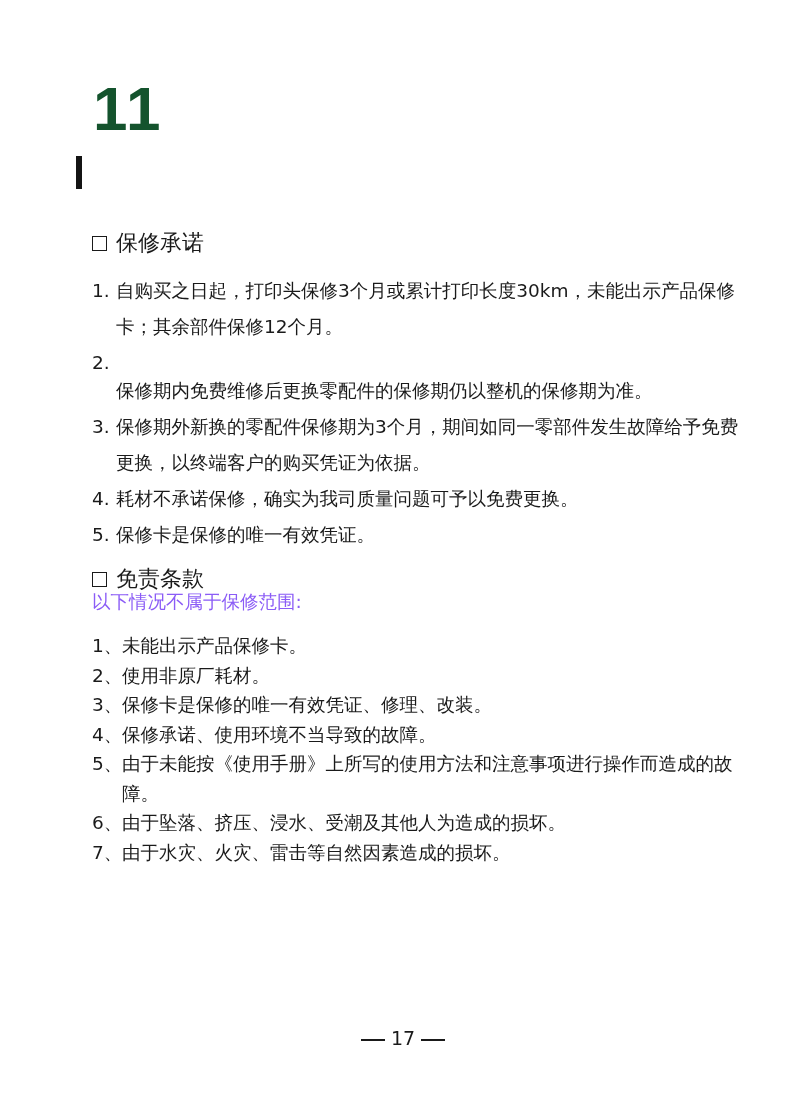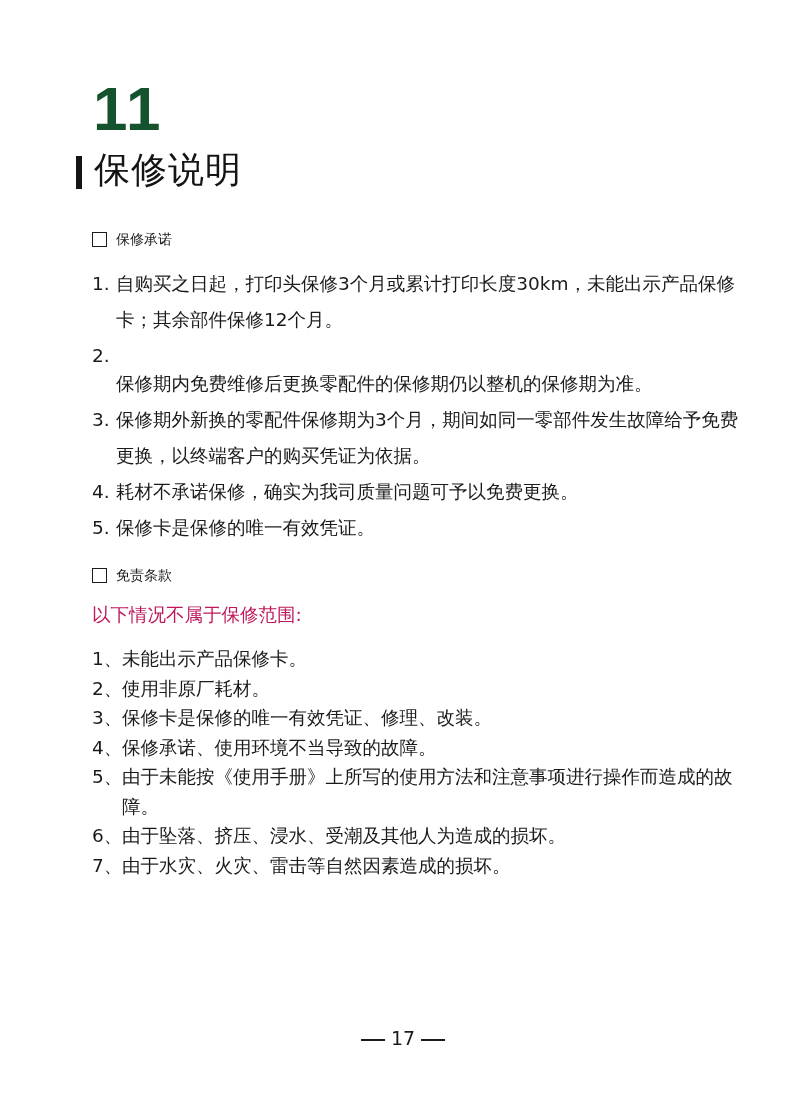--- a/index.html
+++ b/index.html
@@ -46,22 +46,22 @@
       color: #141414;
       letter-spacing: 1px;
     }
     .section {
       position: absolute;
       left: 92px;
       width: 660px;
     }
     .section-heading {
       display: flex;
-      align-items: flex-start;
-      font-size: 14px;
+      align-items: center;
+      font-size: 22px;
       line-height: 1;
       color: #1a1a1a;
     }
     .box-icon {
       display: inline-block;
       width: 15px;
       height: 15px;
       border: 1.6px solid #1a1a1a;
       margin-right: 9px;
       box-sizing: border-box;
@@ -82,24 +82,23 @@
       white-space: pre;
     }
     .item-text {
       flex: 1 1 auto;
     }
     #sec1 { top: 232px; }
     #sec1 .list { margin-top: 19px; line-height: 36px; }
     #sec1 .item-num { width: 24px; }
     #sec2 { top: 568px; }
     #sec2 .intro {
-      margin-top: 20px;
       font-size: 18.5px;
       line-height: 24px;
-      color: #be185d;
+      color: #8b5cf6;
     }
     #sec2 .list { margin-top: 17px; line-height: 29.5px; }
     #sec2 .item-num { width: 30px; }
     .page-footer {
       position: absolute;
       left: 16px;
       right: 0;
       top: 1027px;
       text-align: center;
       font-size: 19px;
@@ -114,21 +113,20 @@
       margin: 0 6px;
     }
   </style>
 </head>
 <body>
 
 <div class="chapter-number">11</div>
 
 <div class="chapter-title-row">
   <span class="title-bar"></span>
-  <span class="chapter-title">保修说明</span>
 </div>
 
 <div class="section" id="sec1">
   <div class="section-heading">
     <span class="box-icon"></span>
     <span>保修承诺</span>
   </div>
   <ul class="list">
     <li class="list-item">
       <span class="item-num">1.</span>

